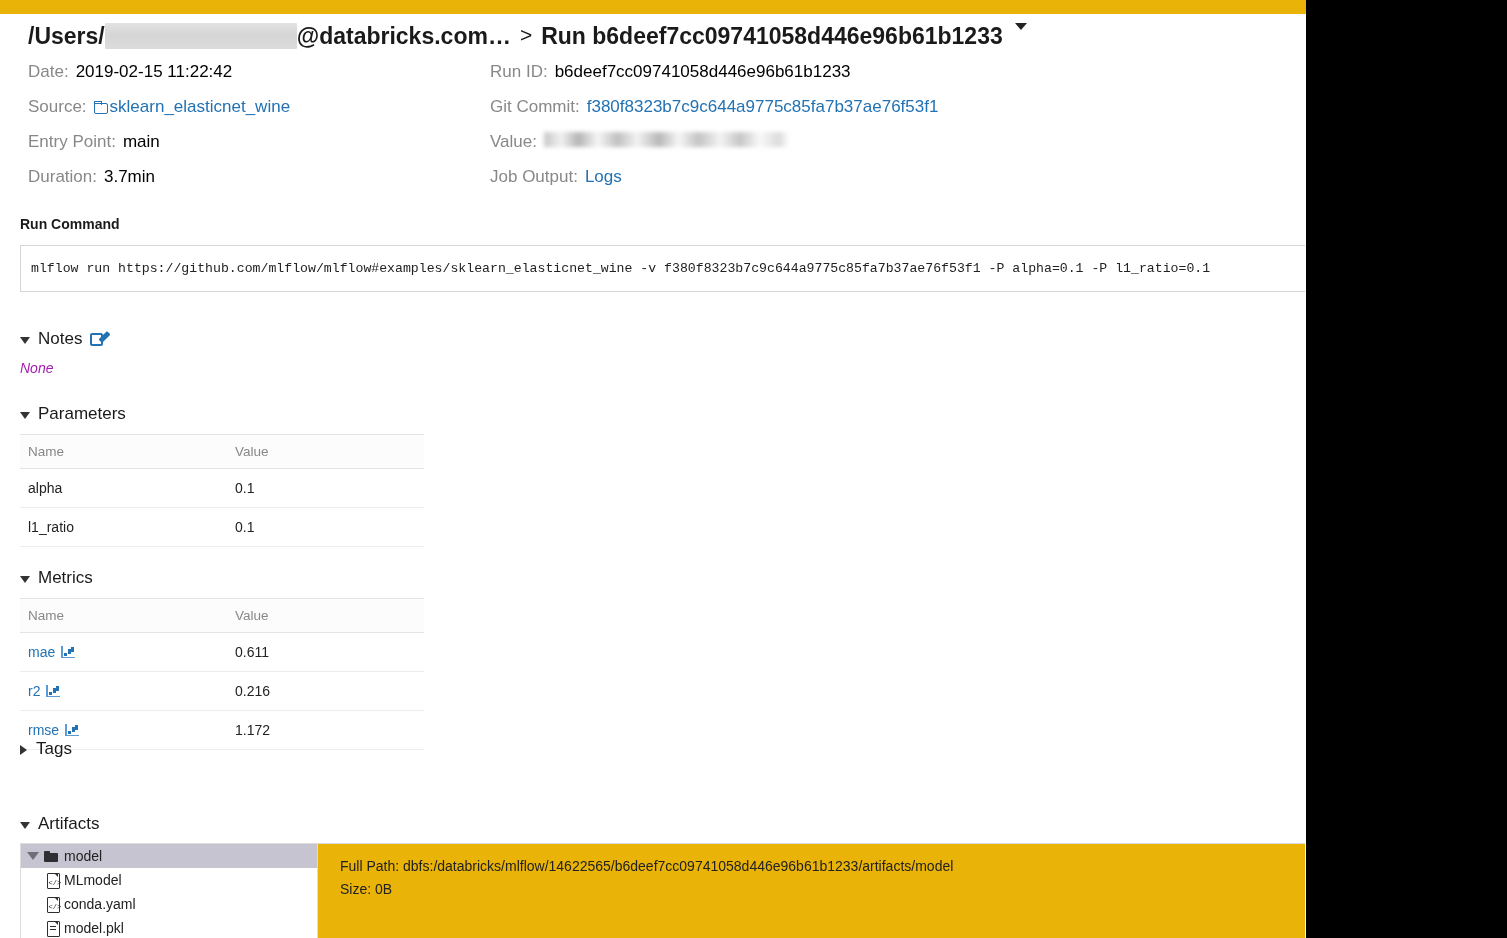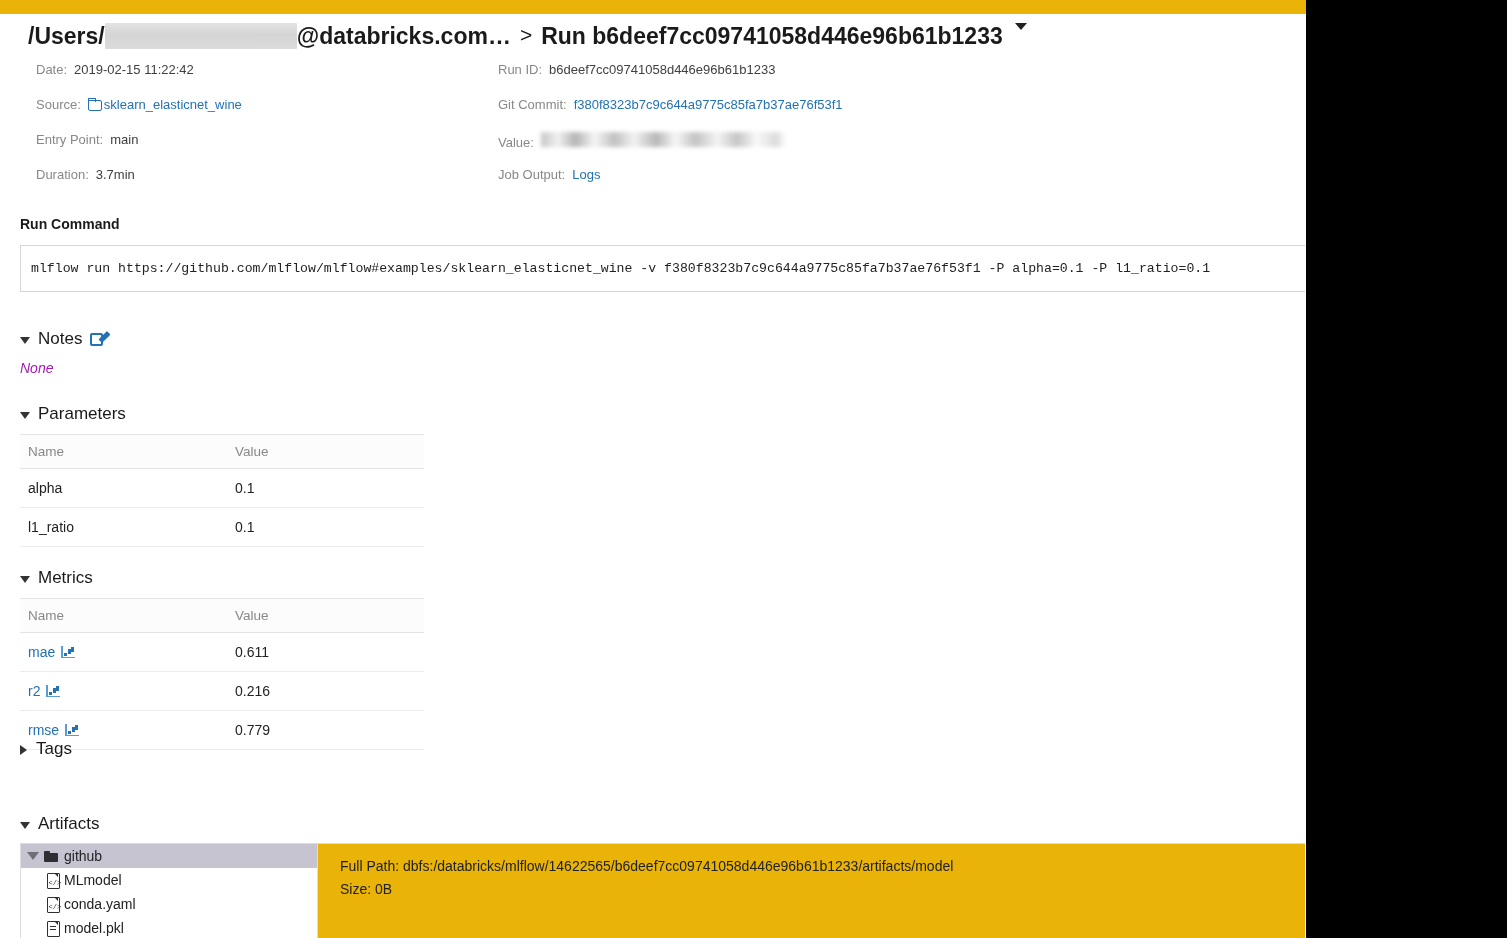--- a/index.html
+++ b/index.html
@@ -51,29 +51,29 @@
     margin-left: 12px;
     width: 0; height: 0;
     border-left: 6px solid transparent;
     border-right: 6px solid transparent;
     border-top: 7px solid #222;
   }
 
   
   .meta {
     position: absolute;
-    left: 36px; top: 62px;
+    left: 28px; top: 62px;
     width: 1270px;
-    font-size: 13px;
+    font-size: 17px;
   }
   .meta-row { display: flex; height: 35px; align-items: flex-start; }
   .meta-cell { display: flex; align-items: baseline; }
   .meta-cell.left { width: 462px; }
   .meta-label { color: #888; margin-right: 7px; white-space: nowrap; }
-  .meta-value { color: #404040; }
+  .meta-value { color: #000000; }
   .link { color: #2272b4; text-decoration: none; }
   .folder-icon {
     display: inline-block; width: 13px; height: 11px;
     position: relative; margin-right: 3px; vertical-align: -1px;
   }
   .folder-icon::before {
     content: ""; position: absolute; left: 0; top: 2px;
     width: 12px; height: 9px;
     border: 1.4px solid #2272b4; border-radius: 1px 2px 2px 2px;
   }
@@ -421,41 +421,41 @@
       <tr>
         <td>
           <a class="metric-link" href="#">r2</a><span class="chart-icon"><span class="axis"></span><span class="base"></span><span class="b1"></span><span class="b2"></span><span class="b3"></span></span>
         </td>
         <td>0.216</td>
       </tr>
       <tr>
         <td>
           <a class="metric-link" href="#">rmse</a><span class="chart-icon"><span class="axis"></span><span class="base"></span><span class="b1"></span><span class="b2"></span><span class="b3"></span></span>
         </td>
-        <td>0.779</td>
+        <td>1.172</td>
       </tr>
     </tbody>
   </table>
 
   <div class="coll-header" id="tags-header">
     <span class="tri-right"></span>
     <span class="coll-label">Tags</span>
   </div>
 
   <div class="coll-header" id="artifacts-header">
     <span class="tri-down"></span>
     <span class="coll-label">Artifacts</span>
   </div>
 
   <div class="artifact-pane">
     <div class="artifact-tree">
       <div class="tree-row selected">
         <span class="tree-caret"></span>
         <span class="ic-folder"></span>
-        <span>github</span>
+        <span>model</span>
       </div>
       <div class="tree-row child">
         <span class="ic-file code">
             <span class="corner"></span>
             <span class="glyph">&lt;/&gt;</span>
           </span>
         <span>MLmodel</span>
       </div>
       <div class="tree-row child">
         <span class="ic-file code">

